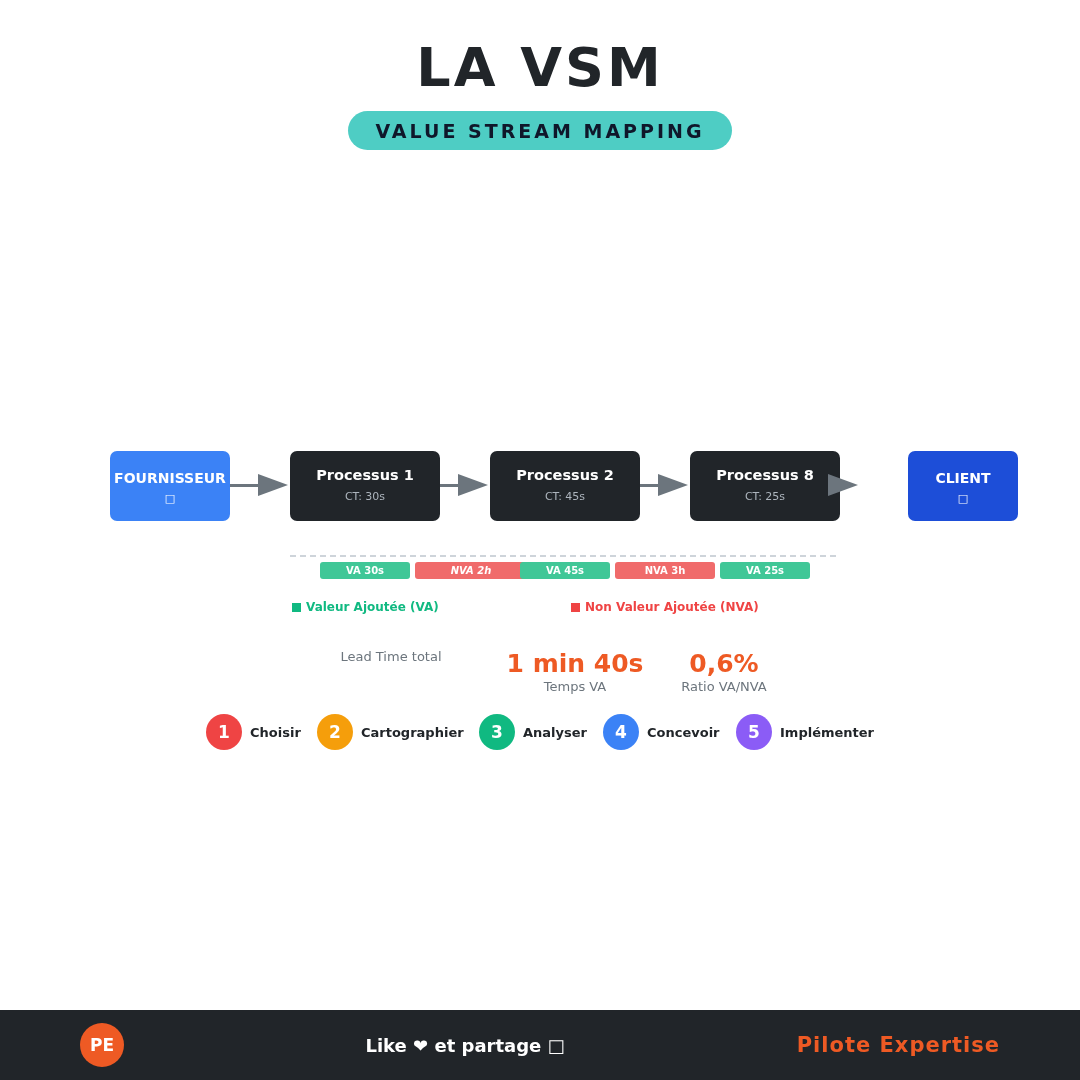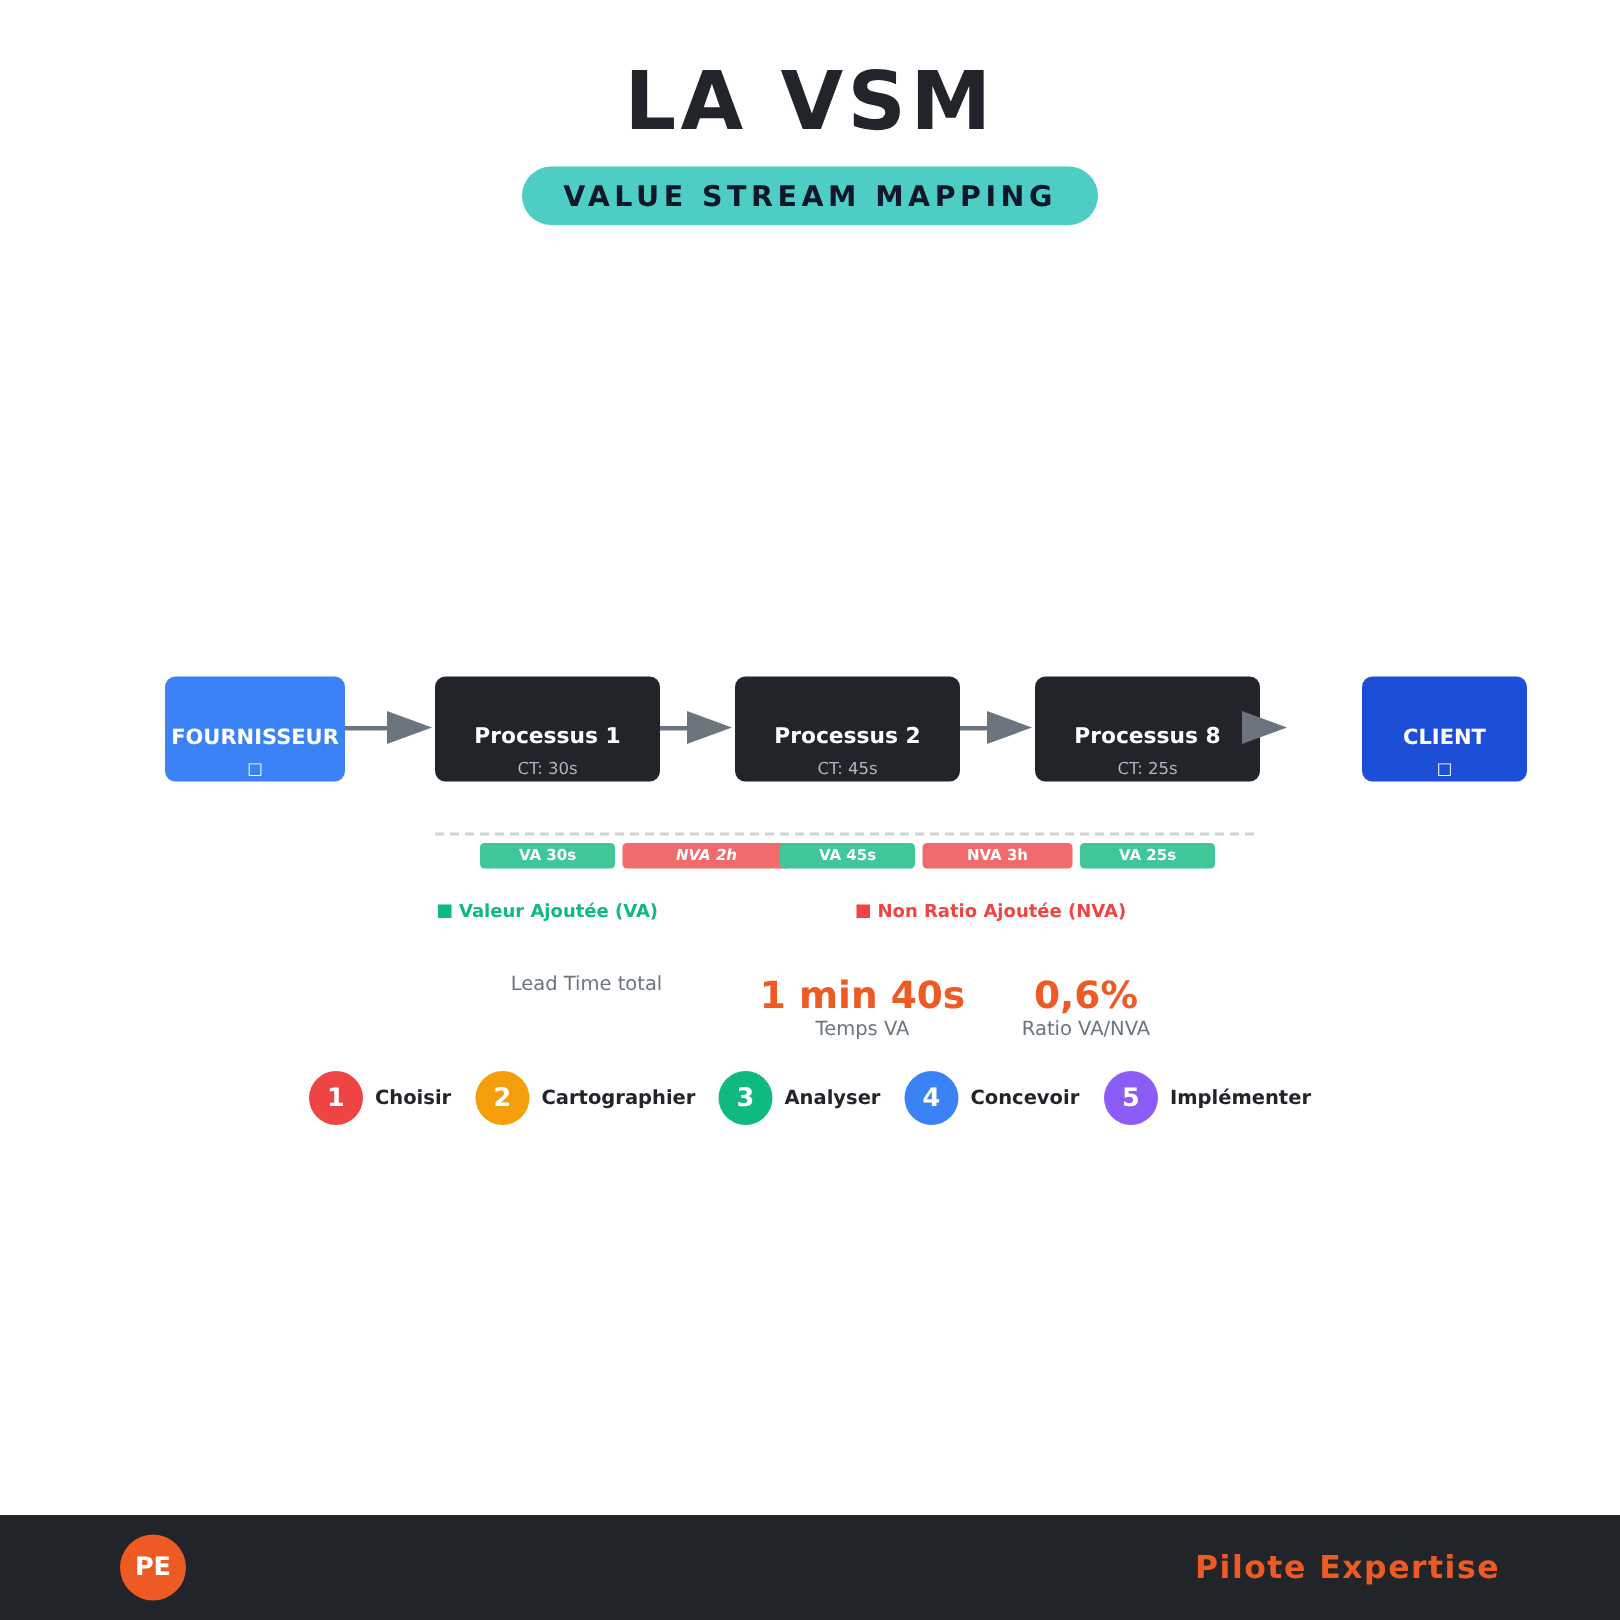--- a/index.html
+++ b/index.html
@@ -12,21 +12,21 @@
     }
     .subtitle-pill {
       position: absolute; top: 111px; left: 348px; width: 384px; height: 39px;
       background: #4ecdc4; border-radius: 20px; color: #0f172a;
       font-size: 19px; font-weight: bold; letter-spacing: 3px;
       display: flex; align-items: center; justify-content: center;
     }
 
     .node {
       position: absolute; top: 451px; height: 70px; border-radius: 7px;
-      display: flex; flex-direction: column; align-items: center; justify-content: flex-end;
+      display: flex; flex-direction: column; align-items: center; justify-content: center;
       color: #ffffff;
     }
     .node .n-title { font-size: 14px; font-weight: bold; line-height: 18px; }
     .node .n-icon { font-size: 11px; line-height: 16px; margin-top: 4px; }
     .node .n-ct { font-size: 11px; color: #adb5bd; line-height: 16px; margin-top: 5px; }
     .node.endpoint .n-title { margin-top: 4px; }
     .node.proc .n-title { font-size: 14.5px; margin-top: -2px; }
 
     .arrow { position: absolute; top: 474px; height: 24px; }
     .arrow .line { position: absolute; top: 10px; left: 0; height: 3px; background: #6c757d; }
@@ -142,21 +142,21 @@
 <div class="seg va" style="left:520px; width:90px;">VA 45s</div>
 <div class="seg nva" style="left:615px; width:100px;">NVA 3h</div>
 <div class="seg va" style="left:720px; width:90px;">VA 25s</div>
 
 <div class="legend" style="left:292px; color:#10b981;">
   <span class="sq" style="background:#10b981;"></span>
   <span>Valeur Ajoutée (VA)</span>
 </div>
 <div class="legend" style="left:571px; color:#ef4444;">
   <span class="sq" style="background:#ef4444;"></span>
-  <span>Non Ratio Ajoutée (NVA)</span>
+  <span>Non Valeur Ajoutée (NVA)</span>
 </div>
 
 <div class="metric" style="left:301px; width:180px;">
   <div class="lbl">Lead Time total</div>
 </div>
 <div class="metric" style="left:500px; width:150px;">
   <div class="val">1 min 40s</div>
   <div class="lbl">Temps VA</div>
 </div>
 <div class="metric" style="left:669px; width:110px;">
@@ -182,14 +182,15 @@
     <span class="s-label">Concevoir</span>
   </div>
   <div class="step" style="left:736px;">
     <span class="circle" style="background:#8b5cf6;">5</span>
     <span class="s-label">Implémenter</span>
   </div>
 </div>
 
 <div class="footer">
   <div class="logo">PE</div>
+  <div class="cta">Like ❤ et partage □</div>
   <div class="brand">Pilote Expertise</div>
 </div>
 
 </body></html>

